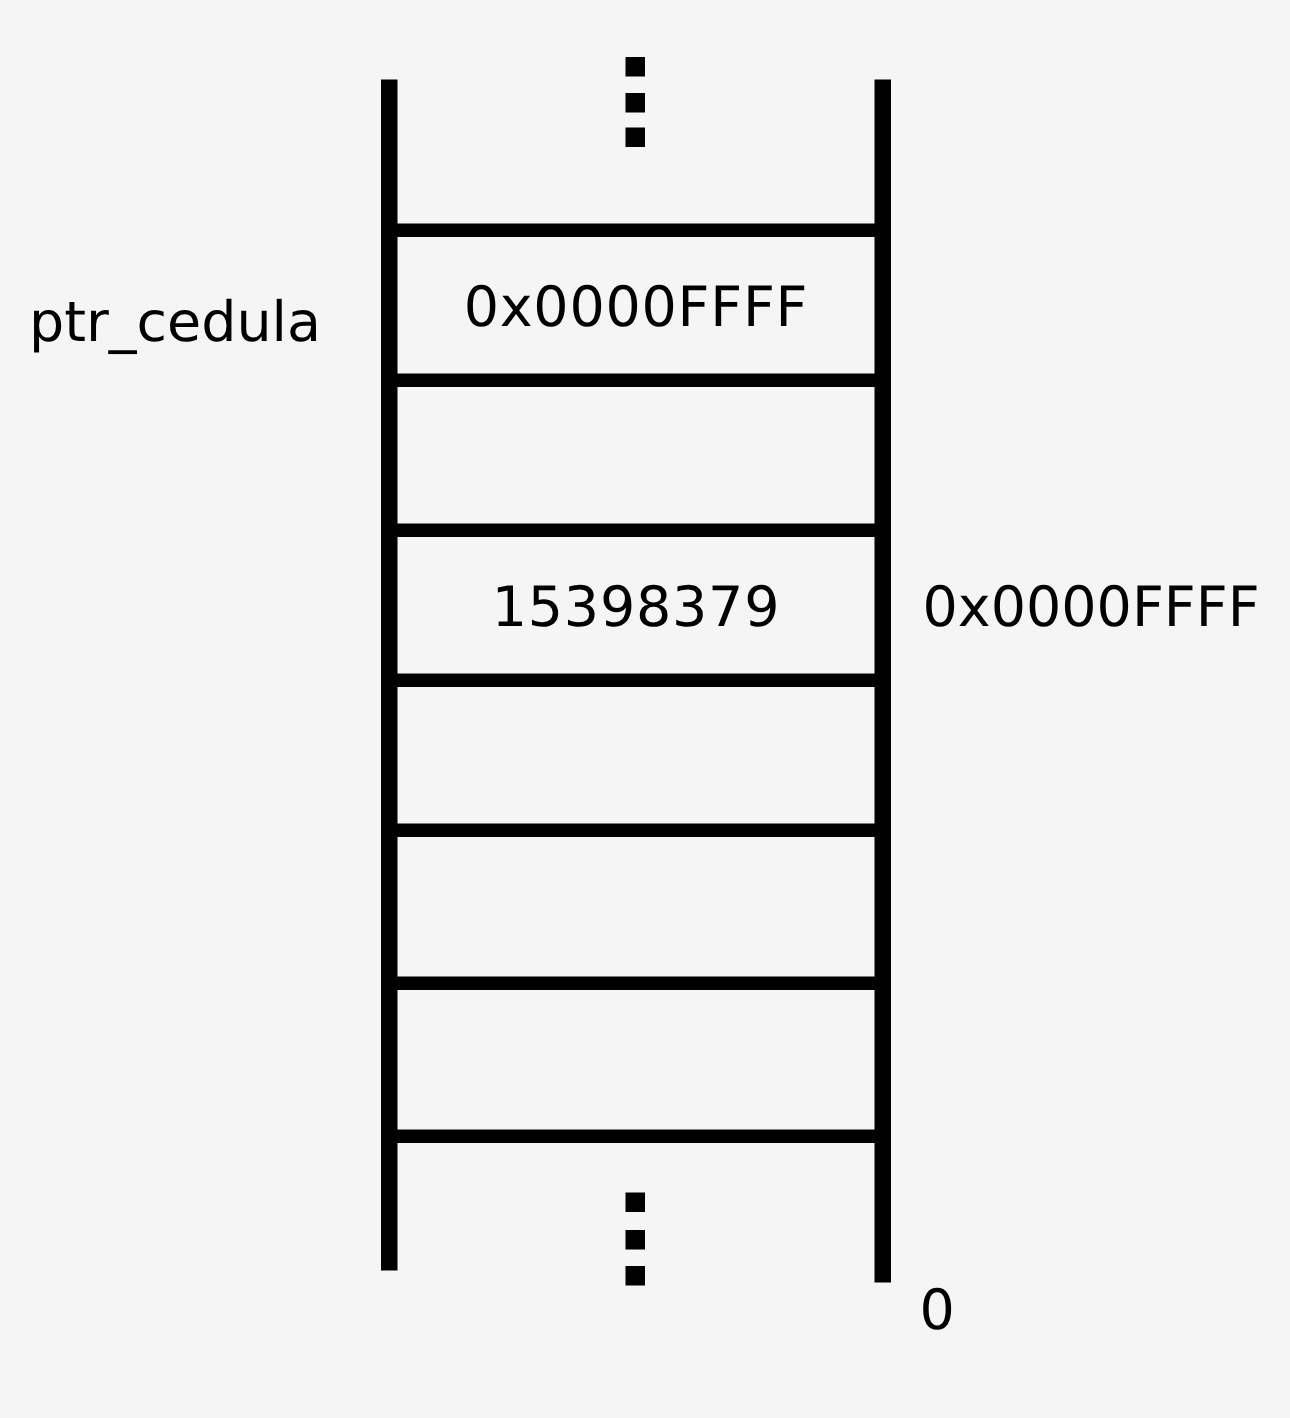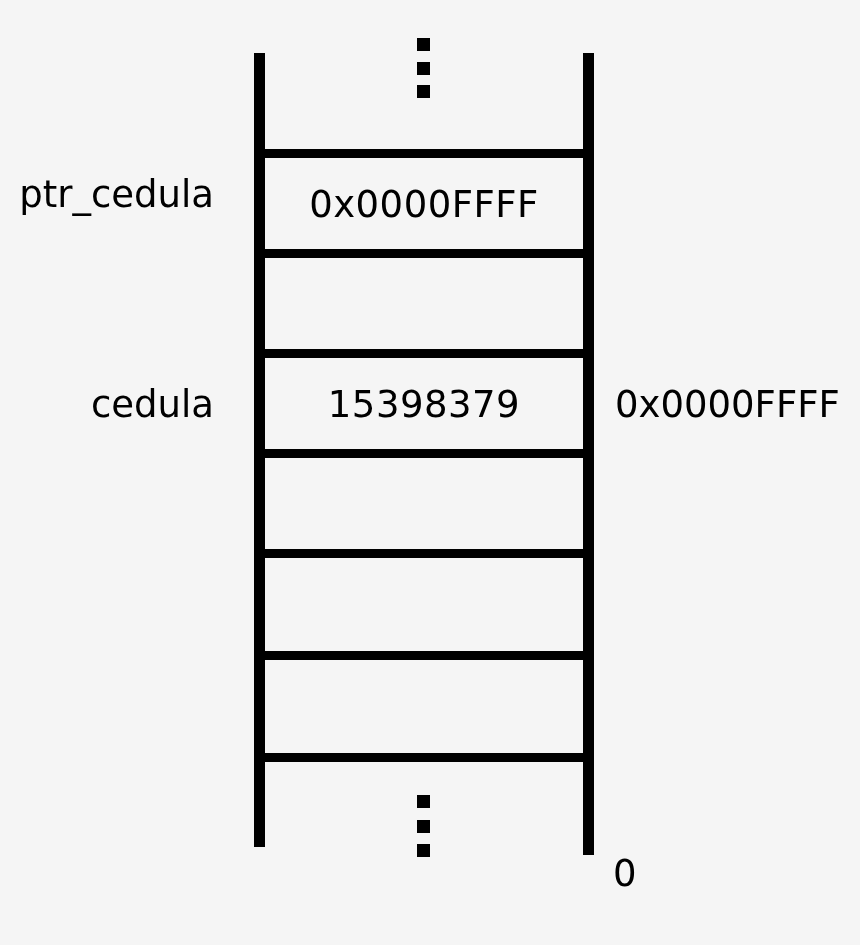--- a/index.html
+++ b/index.html
@@ -114,21 +114,20 @@
   <div class="ellipsis" id="ellipsis-bottom">
     <span class="dot"></span>
     <span class="dot"></span>
     <span class="dot"></span>
   </div>
 
   <div class="cell-value" style="top:186px;">0x0000FFFF</div>
 
   <div class="cell-value" style="top:386px;">15398379</div>
 
-  <div class="var-label" style="top:176px;">ptr_cedula</div>
+  <div class="var-label" style="top:196px;">ptr_cedula</div>
 
-  <div class="var-label" style="top:386px;">cedula</div>
 
   <div class="side-label" style="left:615px; top:386px;">0x0000FFFF</div>
 
   <div class="side-label" style="left:613px; top:855px;">0</div>
 
 </div>
 
 </body></html>

